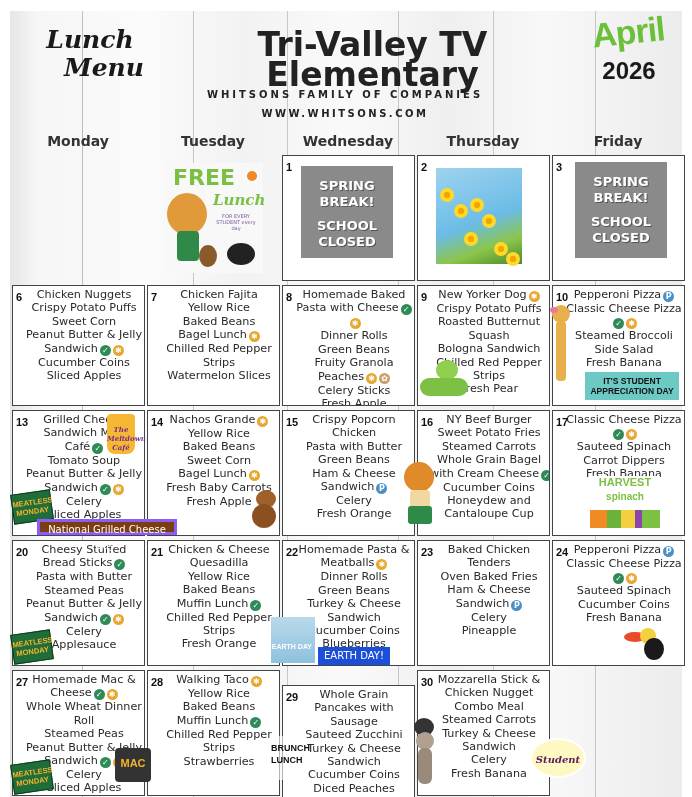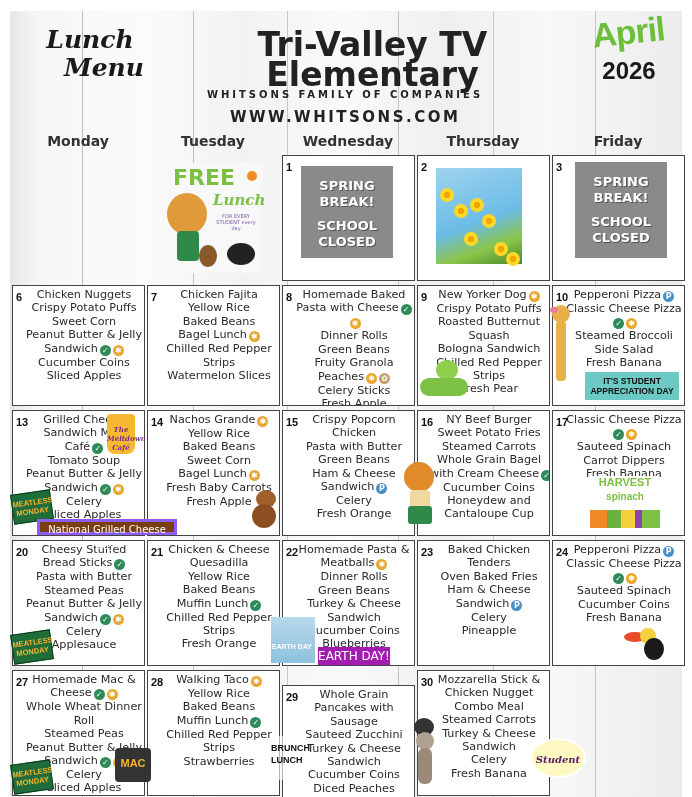--- a/index.html
+++ b/index.html
@@ -33,21 +33,21 @@
     font-family: "DejaVu Sans", sans-serif; font-weight: bold; font-size: 33px;
     line-height: 30px; color: #222;
   }
   .company {
     position: absolute; left: 200px; top: 89px; width: 290px; text-align: center;
     font-family: "DejaVu Sans", sans-serif; font-weight: bold; font-size: 10px;
     letter-spacing: 3px; color: #222;
   }
   .url {
     position: absolute; left: 230px; top: 108px; width: 230px; text-align: center;
-    font-family: "DejaVu Sans", sans-serif; font-weight: bold; font-size: 15px;
+    font-family: "DejaVu Sans", sans-serif; font-weight: bold; font-size: 10px;
     letter-spacing: 2.5px; color: #222;
   }
   .month {
     position: absolute; left: 592px; top: 14px; width: 70px; text-align: center;
     font-family: "Liberation Sans", sans-serif; font-weight: bold; font-size: 34px;
     line-height: 36px; color: #6cbf3a; transform: rotate(-6deg); letter-spacing: -1px;
     transform-origin: center;
   }
   .year {
     position: absolute; left: 594px; top: 57px; width: 70px; text-align: center;
@@ -108,21 +108,21 @@
     background: #6cc9c4; color: #111; font-family: "Liberation Sans", sans-serif; font-weight: bold;
     font-size: 8.5px; line-height: 10px; text-align: center; padding-top: 4px;
   }
   .banner-grilled {
     position: absolute; left: 37px; top: 519px; width: 140px; height: 16px;
     background: #7a3e10; color: #fff; font-family: "DejaVu Sans", sans-serif; font-size: 10px;
     line-height: 16px; text-align: center; border: 3px solid #8b5cf6;
   }
   .banner-earth {
     position: absolute; left: 318px; top: 647px; width: 72px; height: 18px;
-    background: #a21caf; color: #fff; font-family: "DejaVu Sans", sans-serif; font-size: 12px;
+    background: #1d4ed8; color: #fff; font-family: "DejaVu Sans", sans-serif; font-size: 10px;
     line-height: 18px; text-align: center;
   }
   .earth-img {
     position: absolute; left: 271px; top: 617px; width: 44px; height: 46px;
     background: linear-gradient(180deg, #b8d9ea 0%, #8ec1de 100%); color: #fff;
     font-family: "Liberation Sans", sans-serif; font-weight: bold; font-size: 7px; line-height: 8px;
     text-align: right; padding: 26px 3px 0 0;
   }
   .meatless {
     position: absolute; width: 40px; height: 30px; background: #1f6e3a; color: #f7b32b;

